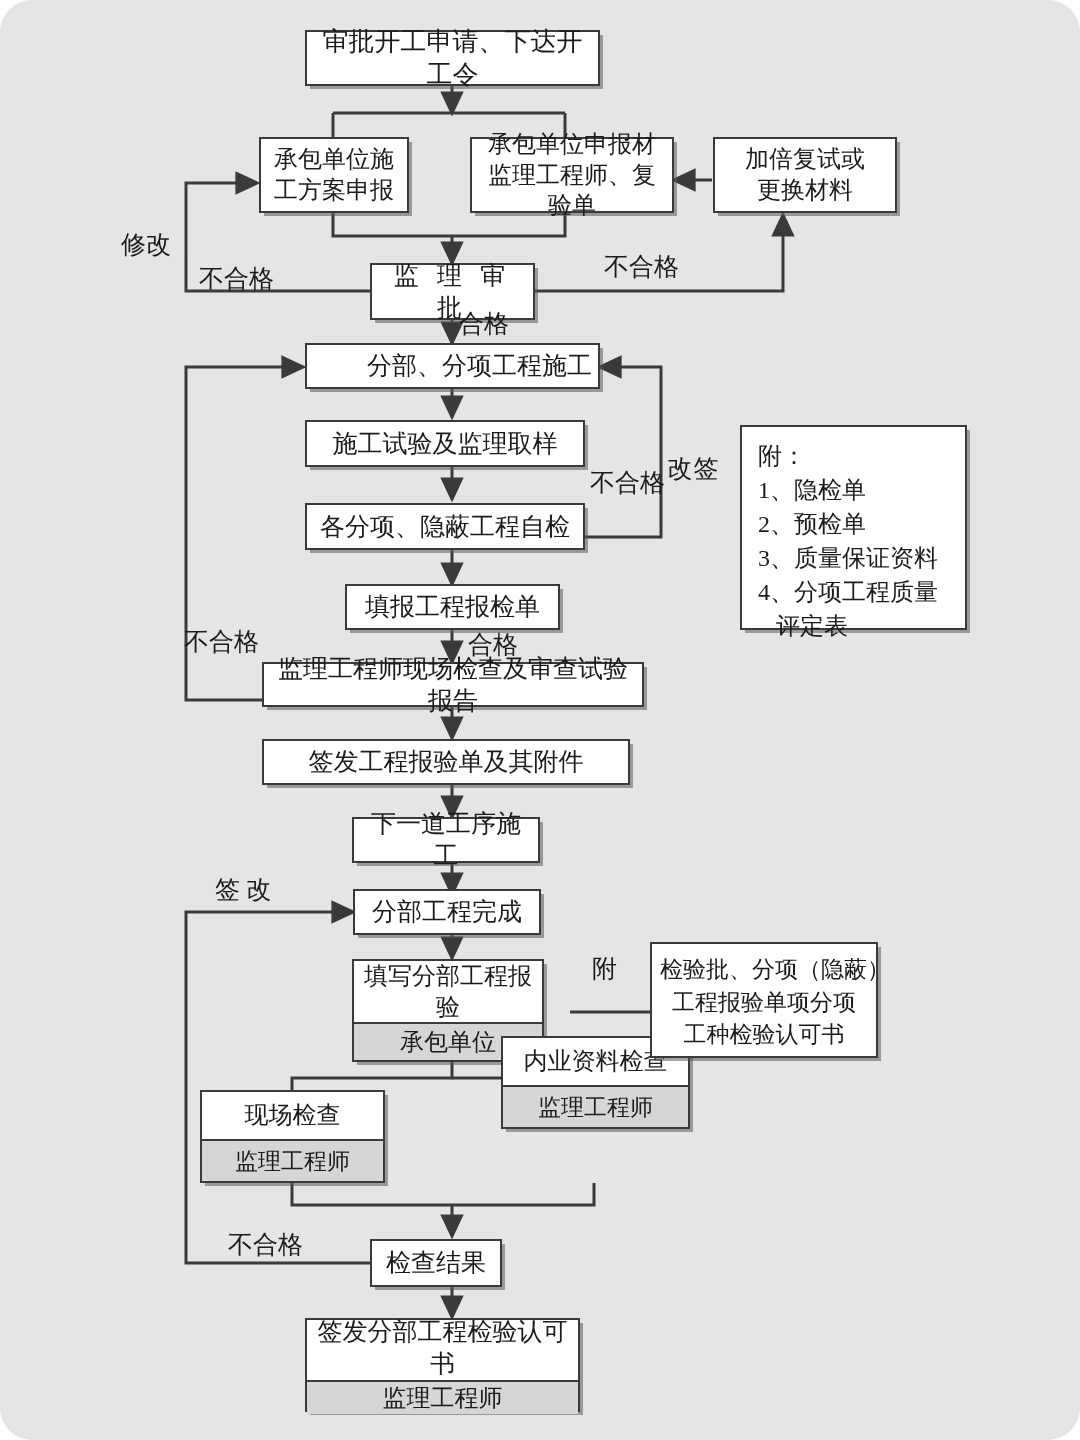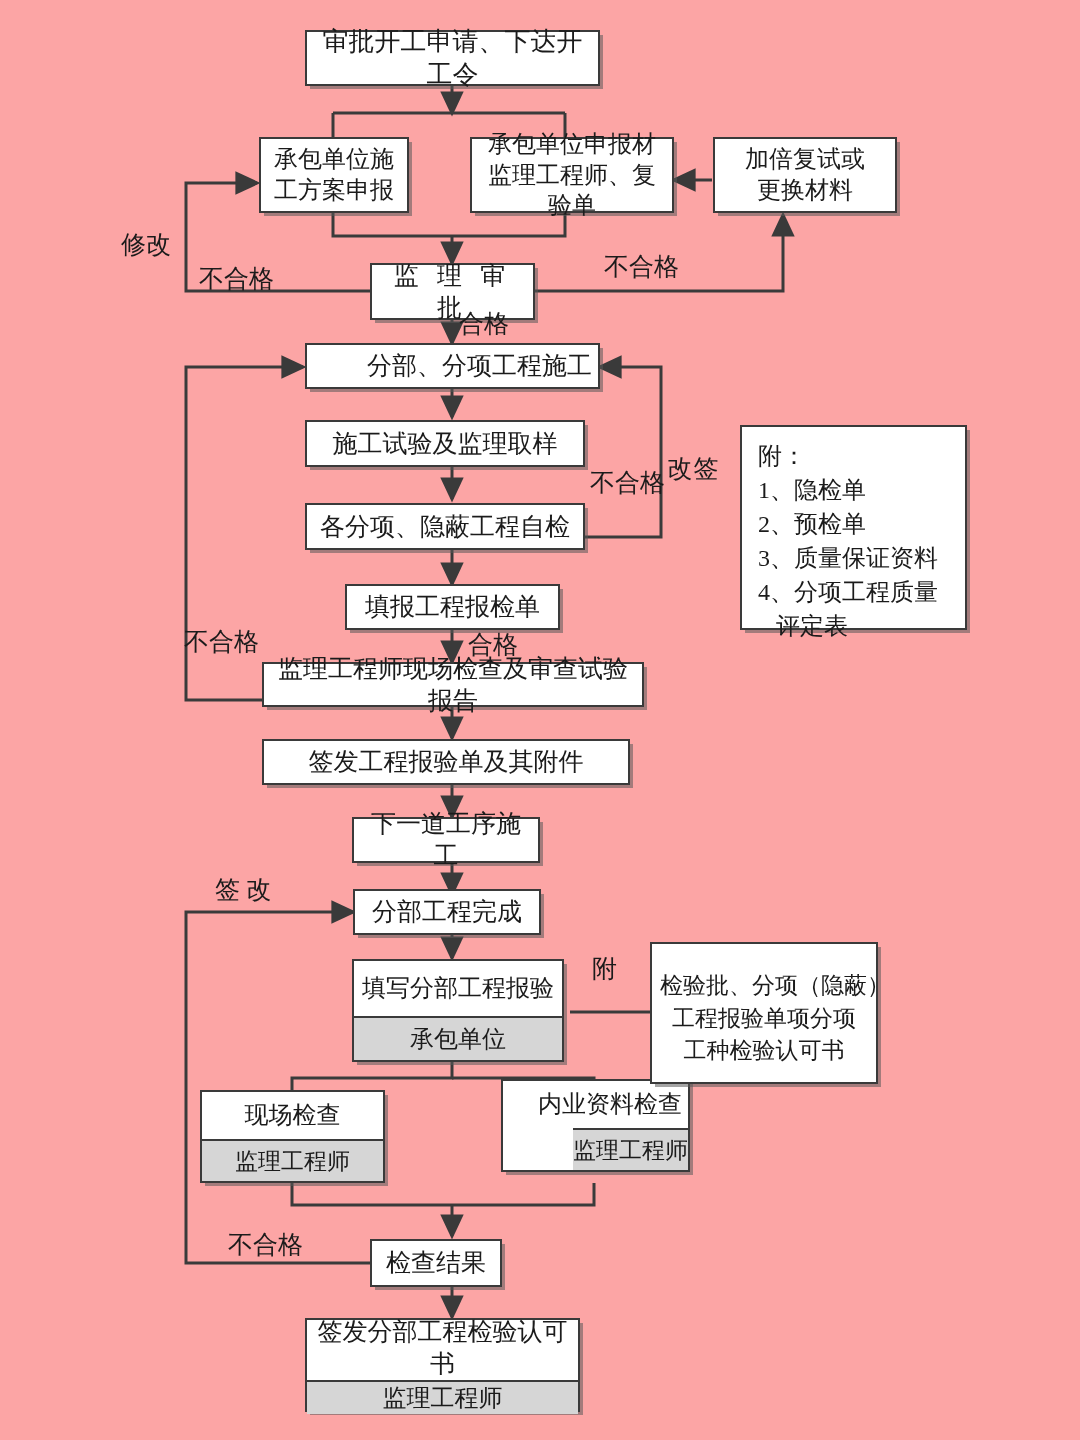--- a/index.html
+++ b/index.html
@@ -7,22 +7,23 @@
     padding: 0;
     background: #ffffff;
   }
   body {
     font-family: "Liberation Serif", "DejaVu Serif", serif;
   }
   #canvas {
     position: relative;
     width: 1080px;
     height: 1440px;
-    background: #fca5a5;
+    background: #e5e5e5;
     overflow: hidden;
+    border-radius: 32px;
   }
   svg.wires {
     position: absolute;
     left: 0;
     top: 0;
     width: 1080px;
     height: 1440px;
     pointer-events: none;
   }
   .node {
@@ -230,35 +231,35 @@
         <div class="txt f25">下一道工序施工</div>
       </div>
   </div>
 
   <div class="node" style="left:353px; top:889px; width:188px; height:46px;">
     <div class="body">
         <div class="txt f25">分部工程完成</div>
       </div>
   </div>
 
-  <div class="node" style="left:352px; top:959px; width:212px; height:103px;">
+  <div class="node" style="left:352px; top:959px; width:192px; height:103px;">
     <div class="body">
         <div class="txt f24">填写分部工程报验</div>
       </div>
     <div class="sub f24" style="height:42px;">承包单位</div>
   </div>
 
   <div class="node" style="left:200px; top:1090px; width:185px; height:93px;">
     <div class="body">
         <div class="txt f24">现场检查</div>
       </div>
     <div class="sub f23" style="height:40px;">监理工程师</div>
   </div>
 
-  <div class="node" style="left:501px; top:1079px; width:189px; height:93px;align-items:flex-end;">
+  <div class="node" style="left:501px; top:1036px; width:189px; height:93px;">
     <div class="body">
         <div class="txt f24">内业资料检查</div>
       </div>
     <div class="sub f23" style="height:40px;">监理工程师</div>
   </div>
 
   <div class="node" style="left:370px; top:1239px; width:132px; height:48px;">
     <div class="body">
         <div class="txt f25">检查结果</div>
       </div>
@@ -273,21 +274,21 @@
 
   <div class="annot" style="left:740px; top:425px; width:227px; height:205px;">
     <div class="line f24">附：</div>
     <div class="line f24">1、隐检单</div>
     <div class="line f24">2、预检单</div>
     <div class="line f24">3、质量保证资料</div>
     <div class="line f24">4、分项工程质量</div>
     <div class="line f24">   评定表</div>
   </div>
 
-  <div class="annot" style="left:650px; top:942px; width:228px; height:142px; padding:26px 8px; text-align:center;">
+  <div class="annot" style="left:650px; top:942px; width:228px; height:116px; padding:10px 8px; text-align:center;">
     <div class="line f23">检验批、分项（隐蔽）</div>
     <div class="line f23">工程报验单项分项</div>
     <div class="line f23">工种检验认可书</div>
   </div>
 
   <div class="label f25" style="left:121px; top:228px;">修改</div>
 
   <div class="label f25" style="left:199px; top:262px;">不合格</div>
 
   <div class="label f25" style="left:604px; top:250px;">不合格</div>

